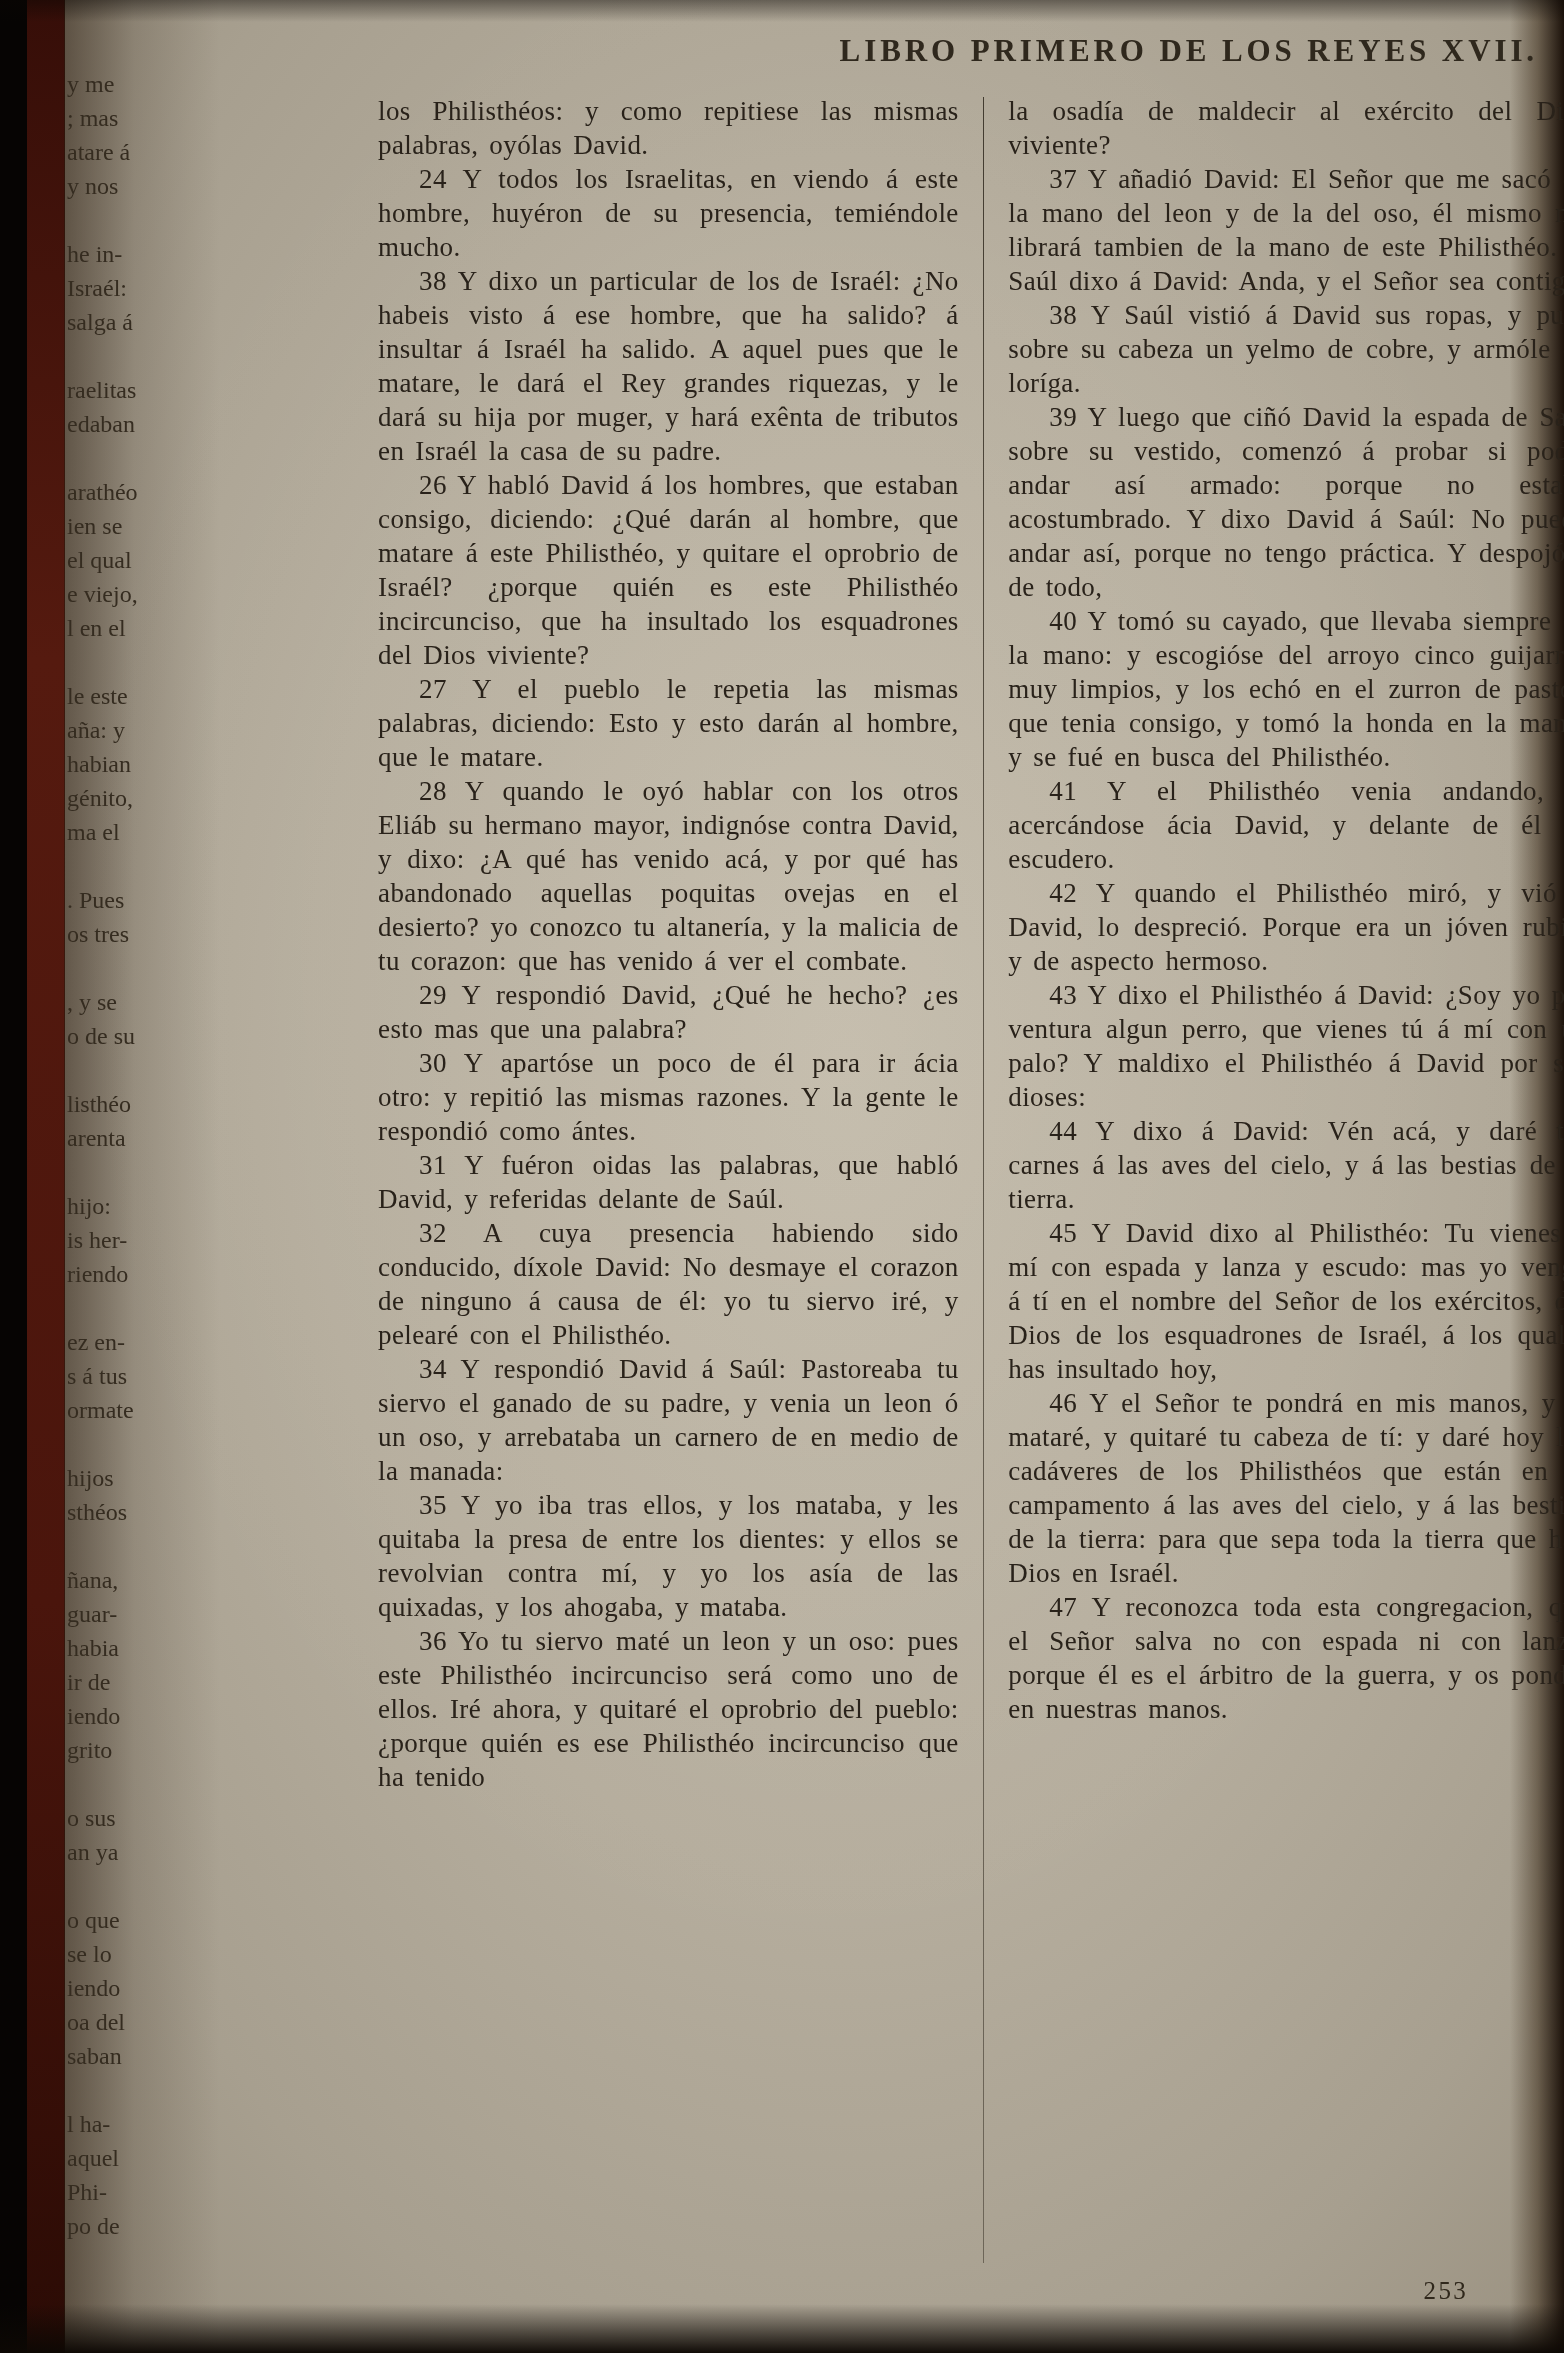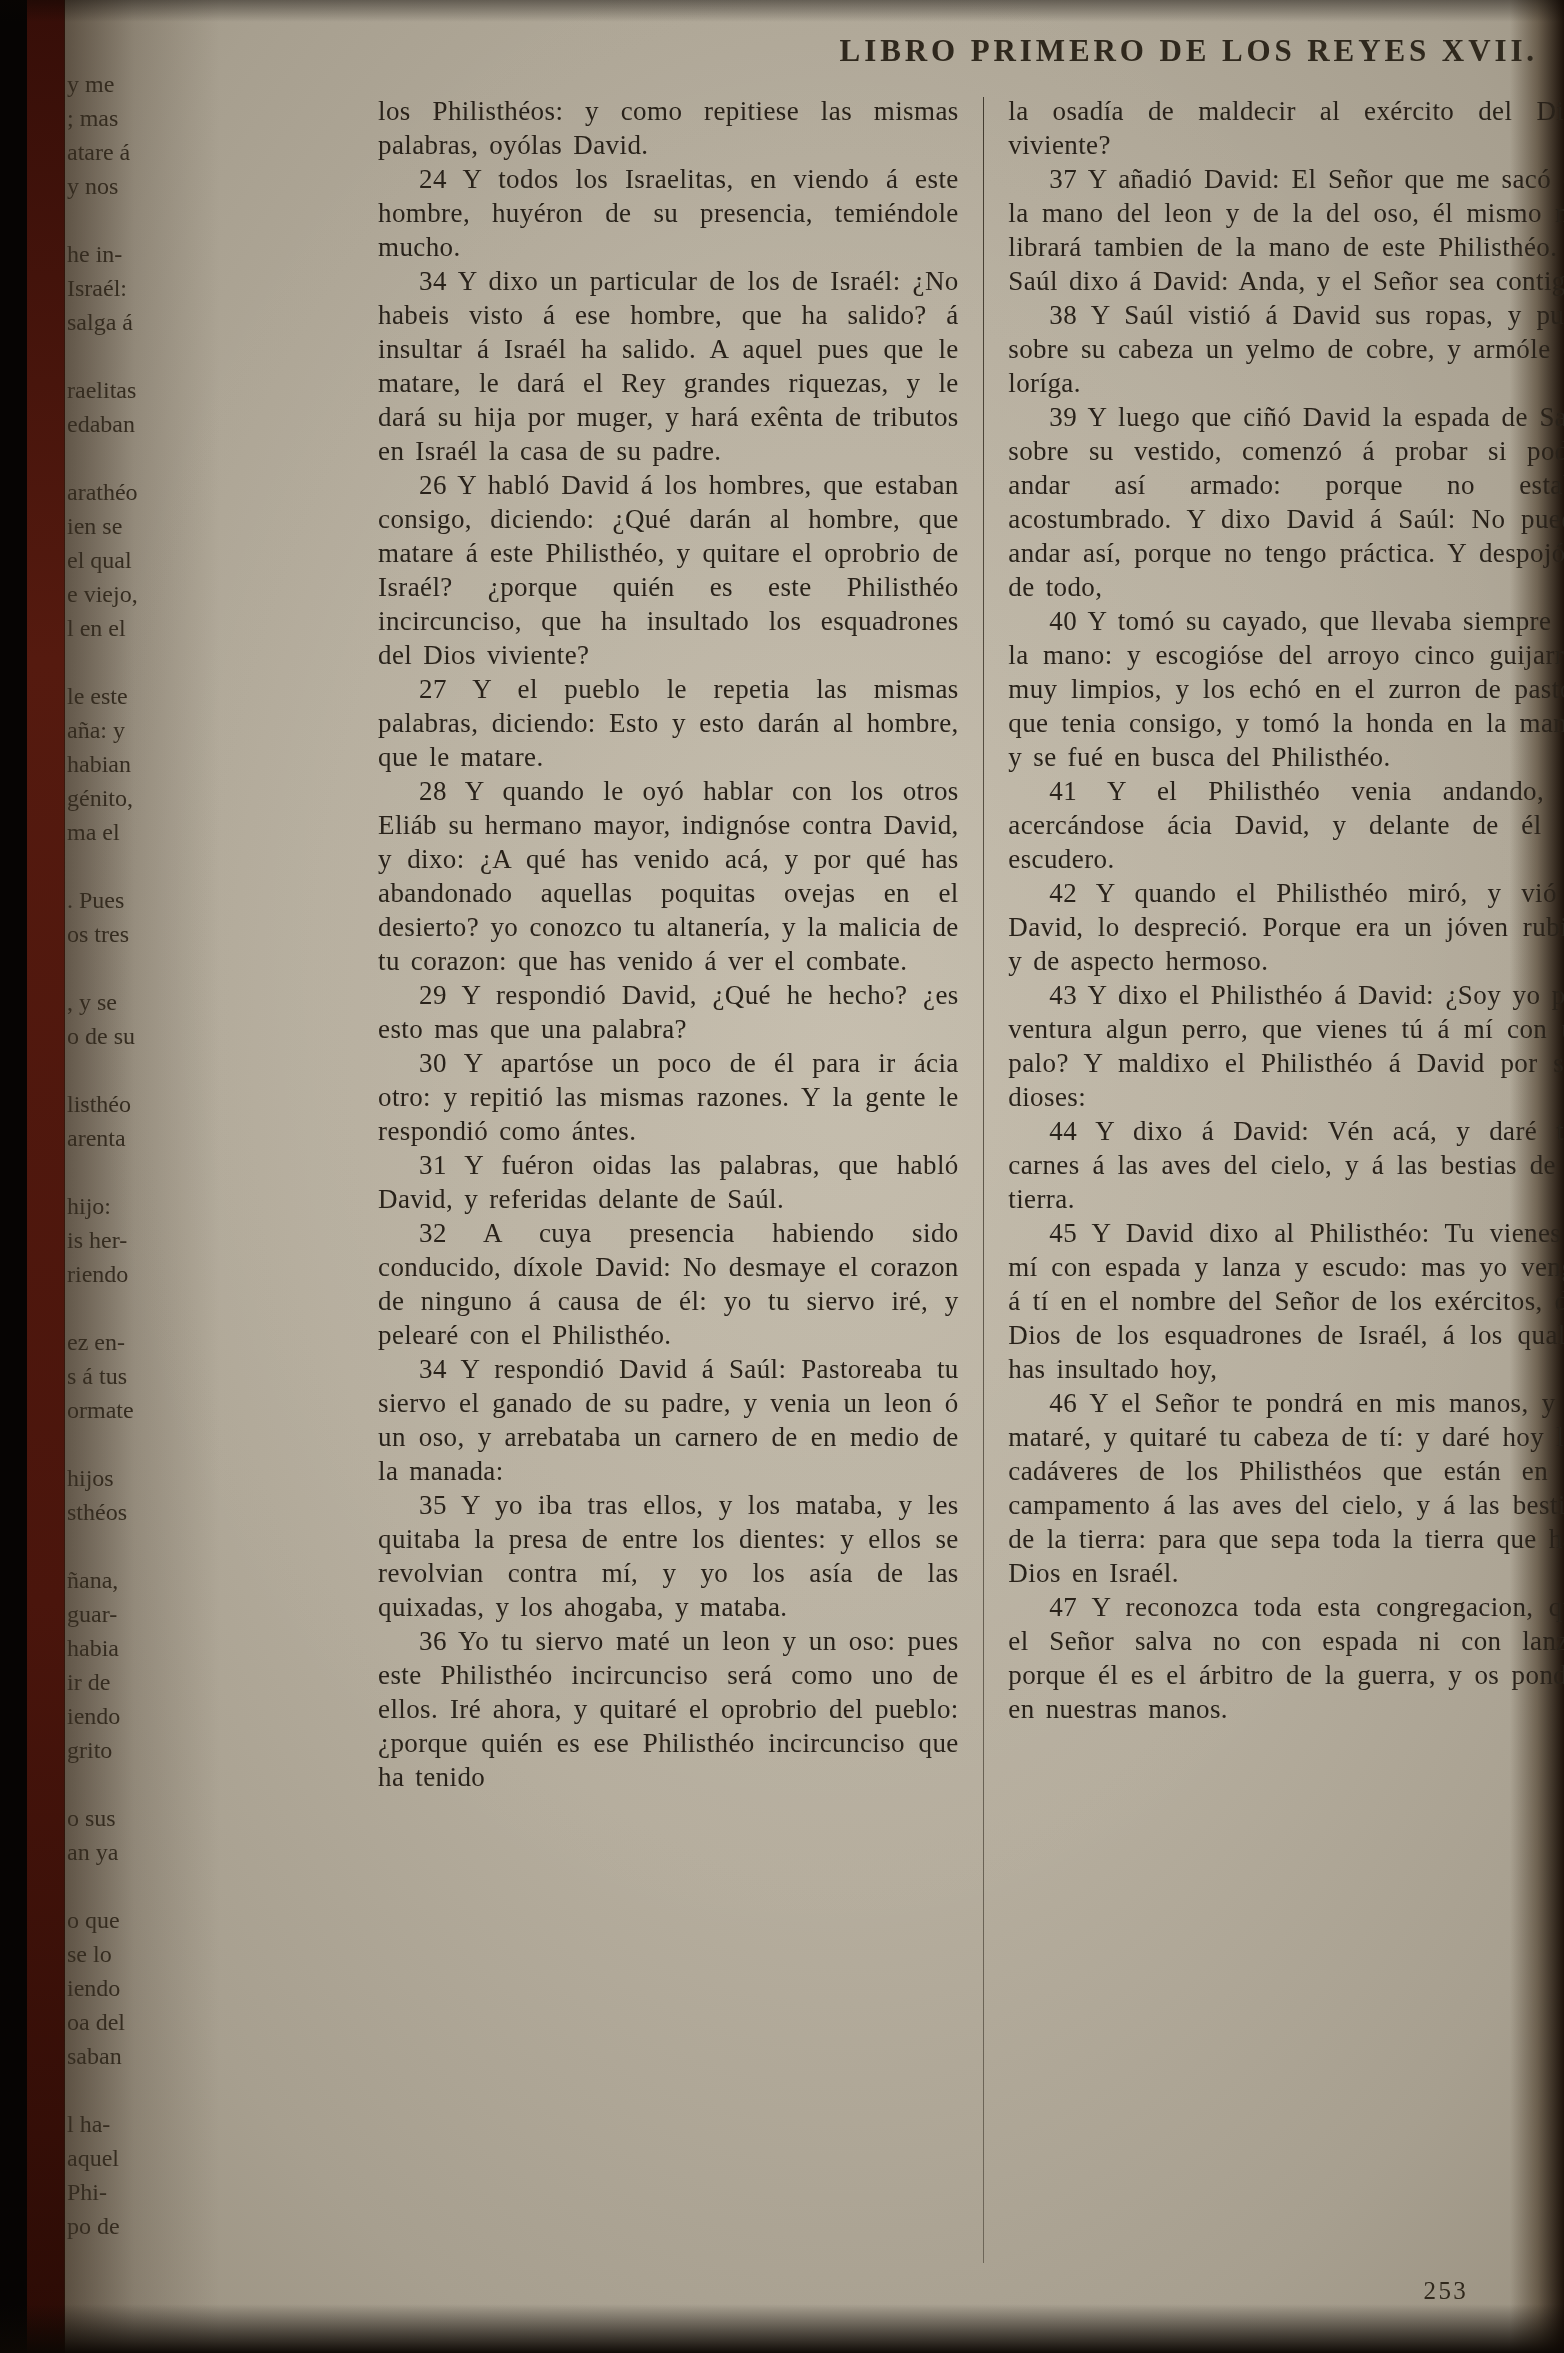--- a/index.html
+++ b/index.html
@@ -124,21 +124,21 @@
       <p>Phi-</p>
       <p>po de</p>
     </div>
 
   <div class="running-head">LIBRO PRIMERO DE LOS REYES XVII.</div>
 
   <div class="columns">
     <div class="col">
         <p>los Philisthéos: y como repitiese las mismas palabras, oyólas David.</p>
         <p>24 Y todos los Israelitas, en viendo á este hombre, huyéron de su presencia, temiéndole mucho.</p>
-        <p>34 Y dixo un particular de los de Israél: ¿No habeis visto á ese hombre, que ha salido? á insultar á Israél ha salido. A aquel pues que le matare, le dará el Rey grandes riquezas, y le dará su hija por muger, y hará exênta de tributos en Israél la casa de su padre.</p>
+        <p>38 Y dixo un particular de los de Israél: ¿No habeis visto á ese hombre, que ha salido? á insultar á Israél ha salido. A aquel pues que le matare, le dará el Rey grandes riquezas, y le dará su hija por muger, y hará exênta de tributos en Israél la casa de su padre.</p>
         <p>26 Y habló David á los hombres, que estaban consigo, diciendo: ¿Qué darán al hombre, que matare á este Philisthéo, y quitare el oprobrio de Israél? ¿porque quién es este Philisthéo incircunciso, que ha insultado los esquadrones del Dios viviente?</p>
         <p>27 Y el pueblo le repetia las mismas palabras, diciendo: Esto y esto darán al hombre, que le matare.</p>
         <p>28 Y quando le oyó hablar con los otros Eliáb su hermano mayor, indignóse contra David, y dixo: ¿A qué has venido acá, y por qué has abandonado aquellas poquitas ovejas en el desierto? yo conozco tu altanería, y la malicia de tu corazon: que has venido á ver el combate.</p>
         <p>29 Y respondió David, ¿Qué he hecho? ¿es esto mas que una palabra?</p>
         <p>30 Y apartóse un poco de él para ir ácia otro: y repitió las mismas razones. Y la gente le respondió como ántes.</p>
         <p>31 Y fuéron oidas las palabras, que habló David, y referidas delante de Saúl.</p>
         <p>32 A cuya presencia habiendo sido conducido, díxole David: No desmaye el corazon de ninguno á causa de él: yo tu siervo iré, y pelearé con el Philisthéo.</p>
         <p>34 Y respondió David á Saúl: Pastoreaba tu siervo el ganado de su padre, y venia un leon ó un oso, y arrebataba un carnero de en medio de la manada:</p>
         <p>35 Y yo iba tras ellos, y los mataba, y les quitaba la presa de entre los dientes: y ellos se revolvian contra mí, y yo los asía de las quixadas, y los ahogaba, y mataba.</p>
         <p>36 Yo tu siervo maté un leon y un oso: pues este Philisthéo incircunciso será como uno de ellos. Iré ahora, y quitaré el oprobrio del pueblo: ¿porque quién es ese Philisthéo incircunciso que ha tenido</p>

